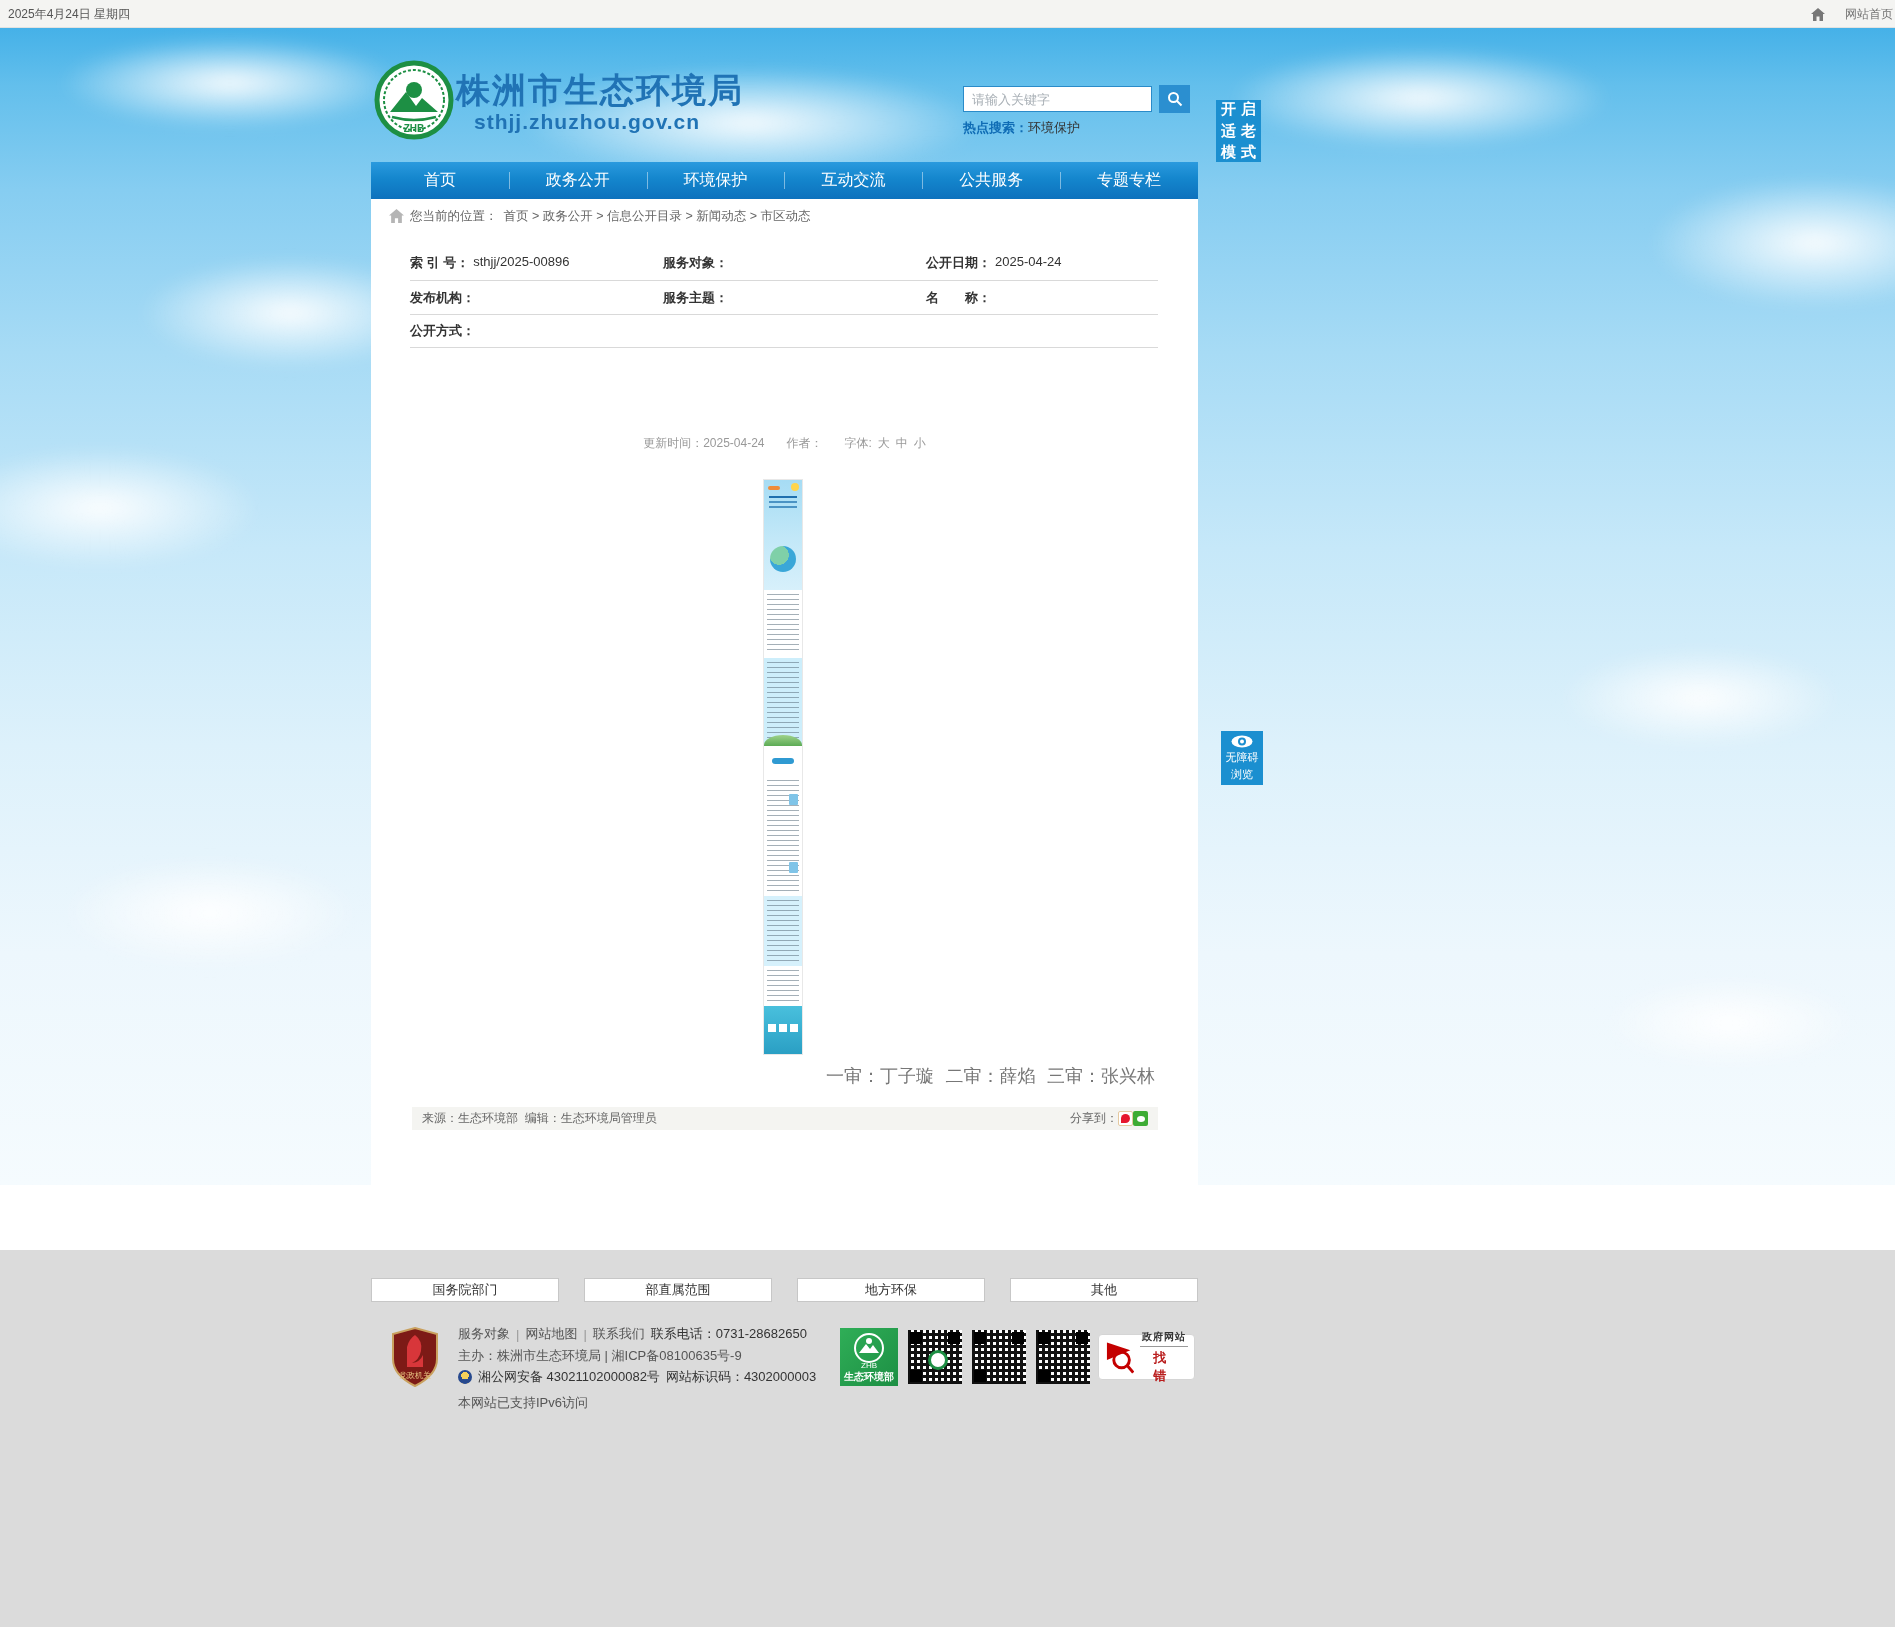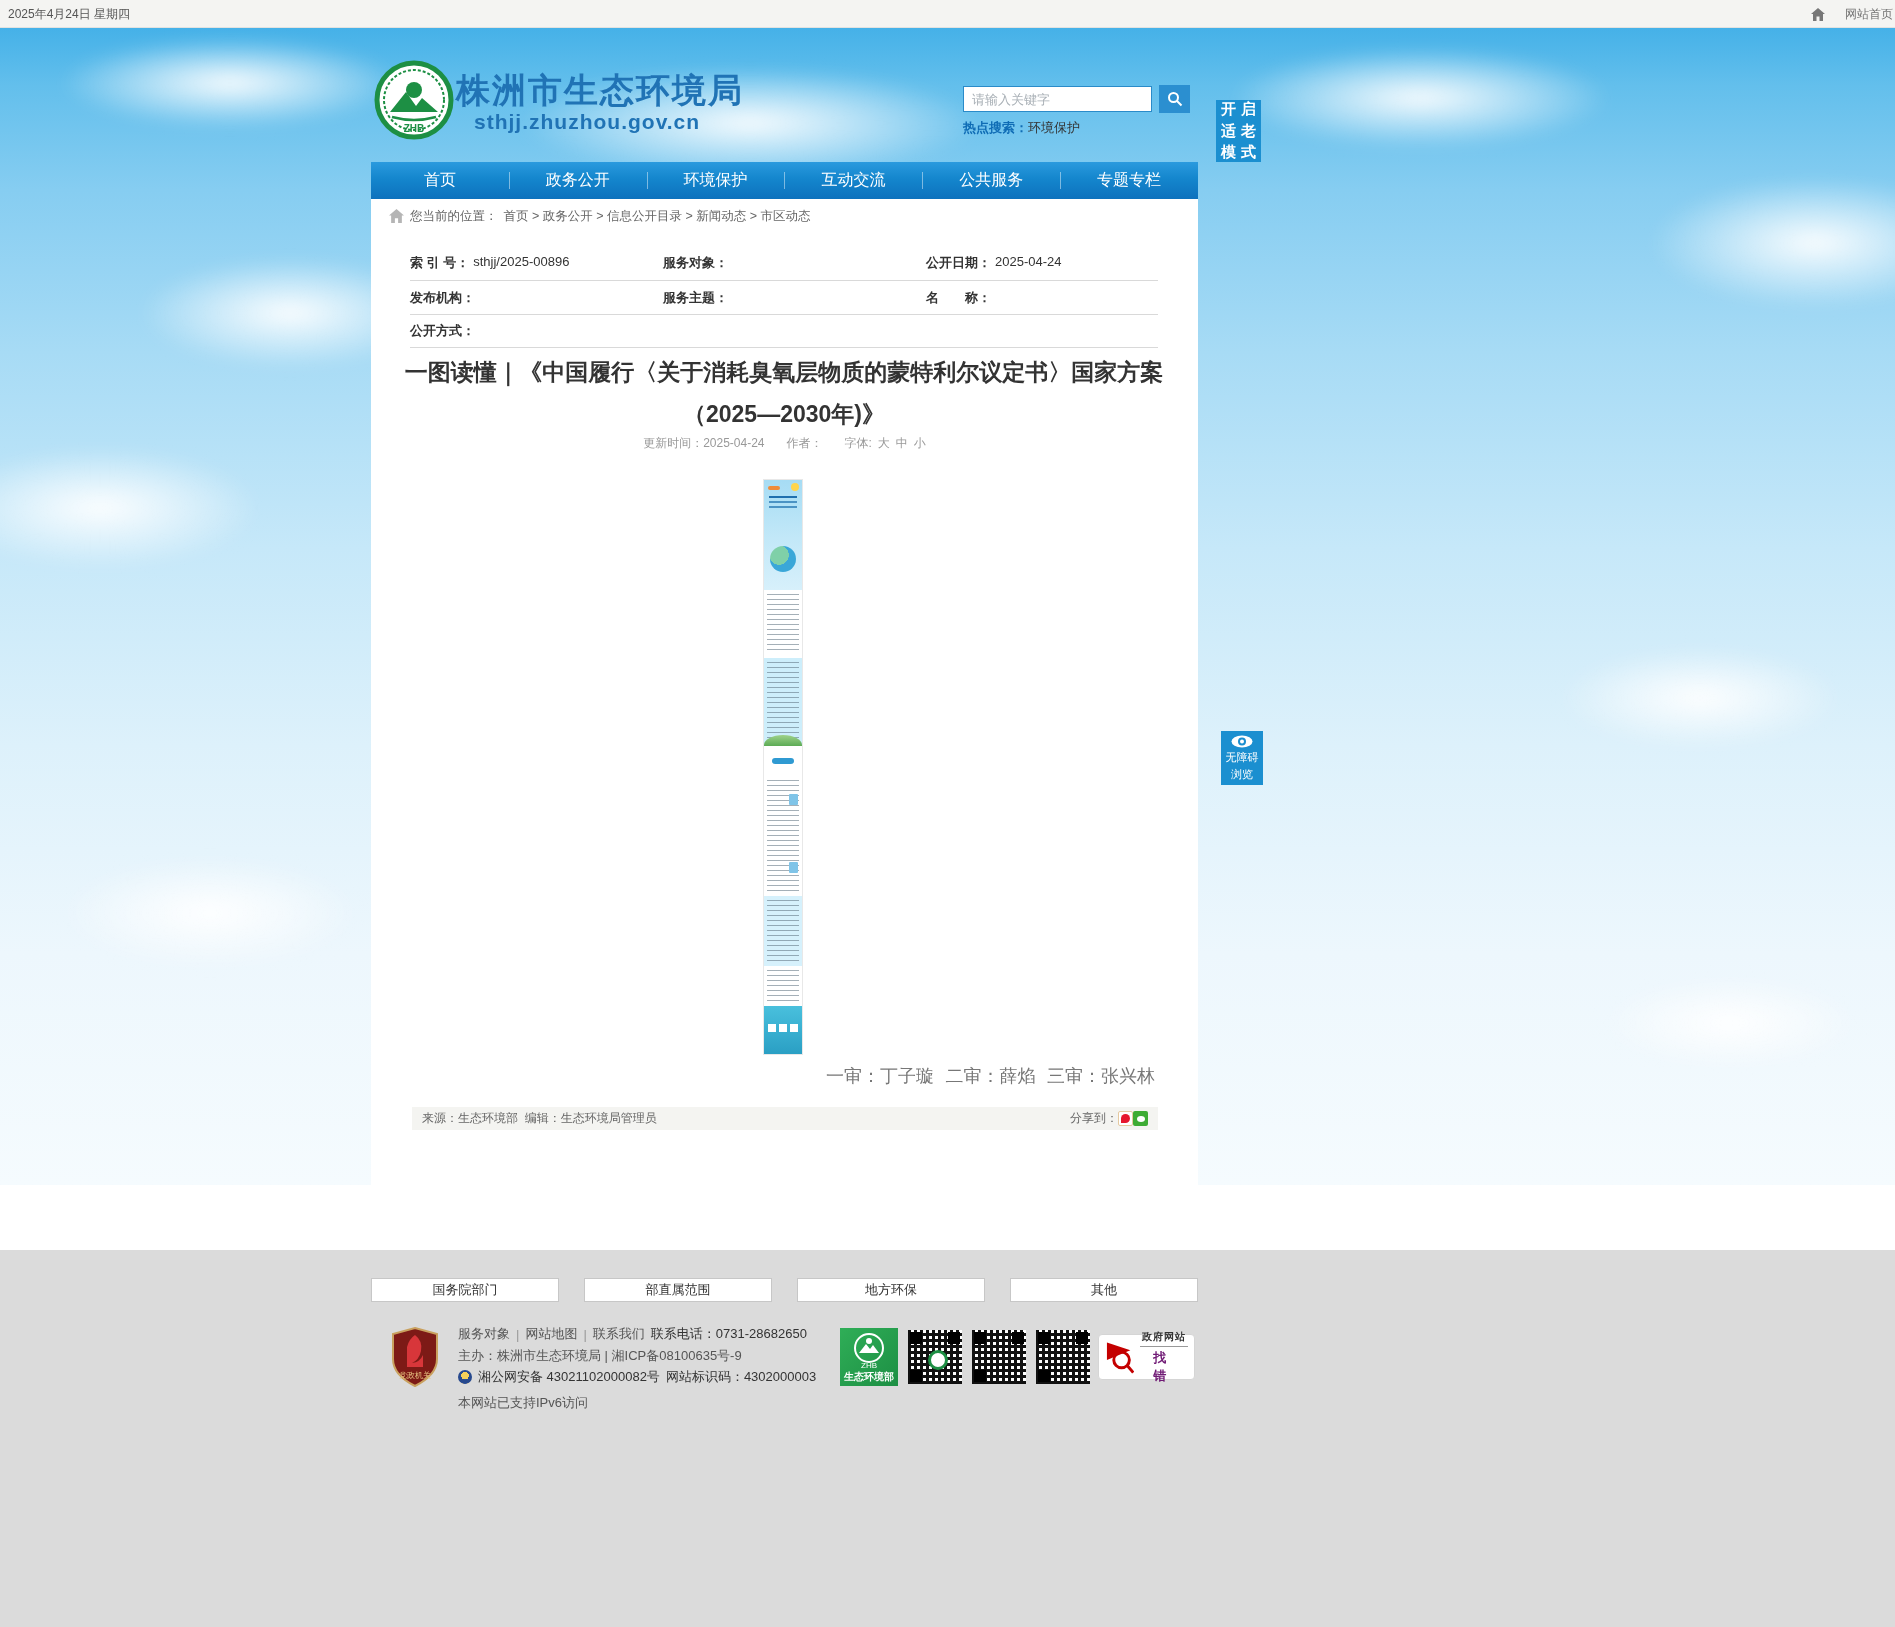--- a/index.html
+++ b/index.html
@@ -116,21 +116,21 @@
       linear-gradient(#000 0 0) 6px 44px/4px 4px no-repeat,
       repeating-linear-gradient(0deg,#111 0 3px,transparent 3px 6px),
       repeating-linear-gradient(90deg,#111 0 3px,#fff 3px 6px); }
   .qr1{left:908px;} .qr2{left:972px;} .qr3{left:1036px;}
   .qr1::after { content:""; position:absolute; left:20px; top:20px; width:14px; height:14px; border-radius:50%; background:#fff; border:3px solid #1d8f44; }
 
   .err-badge { position:absolute; left:1098px; top:84px; width:97px; height:46px; background:#fff; border:1px solid #d5d5d5; border-radius:4px; display:flex; align-items:center; gap:6px; padding:4px 6px; cursor:pointer; }
   .err-badge .txt { display:flex; flex-direction:column; align-items:center; }
   .err-l1 { font-size:10px; font-weight:bold; color:#333; letter-spacing:1px; }
   .err-div { width:100%; height:1px; background:#999; margin:2px 0; }
-  .err-l2 { font-size:13px; font-weight:bold; color:#701a75; letter-spacing:5px; margin-left:13px; }
+  .err-l2 { font-size:13px; font-weight:bold; color:#b91c1c; letter-spacing:5px; margin-left:13px; }
 
   
   .access-box { position:absolute; left:1221px; top:731px; width:42px; height:54px; background:#1b8fd0; color:#fff; display:flex; flex-direction:column; align-items:center; justify-content:center; gap:2px; font-size:11px; cursor:pointer; z-index:10; }
 </style>
 </head>
 <body>
 
 <div id="page">
 
   <div class="sky">
@@ -231,21 +231,20 @@
           <span></span>
         </span>
     </div>
     <div class="doc-row dr3">
       <span class="cell c1">
           <b>公开方式：</b>
           <span></span>
         </span>
     </div>
 
-    <h1 class="art-title">一图读懂｜《中国履行〈关于消耗臭氧层物质的蒙特利尔议定书〉国家方案（2025—2030年)》</h1>
 
     <div class="art-meta">
       <span><span>更新时间：</span><span>2025-04-24</span></span>
       <span>作者：</span>
       <span class="fsz">
         <span>字体:</span>
         <i>大</i>
         <i>中</i>
         <i>小</i>
       </span>

